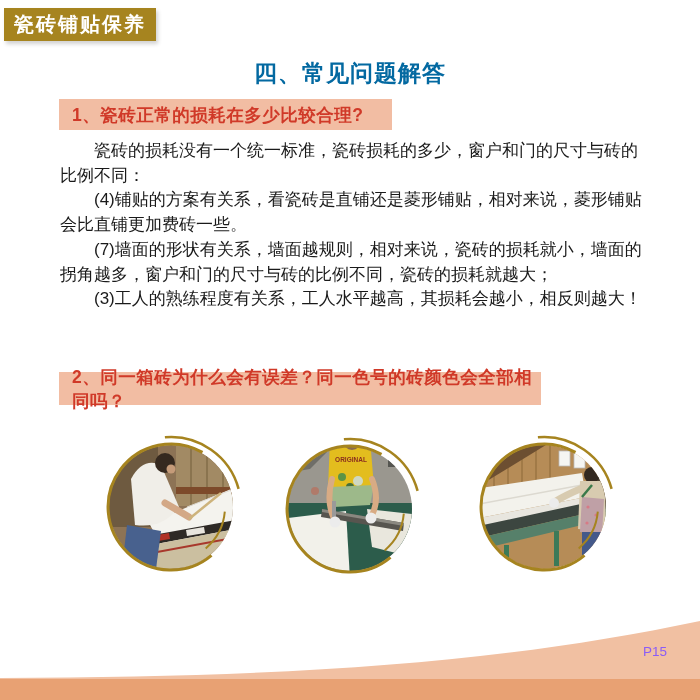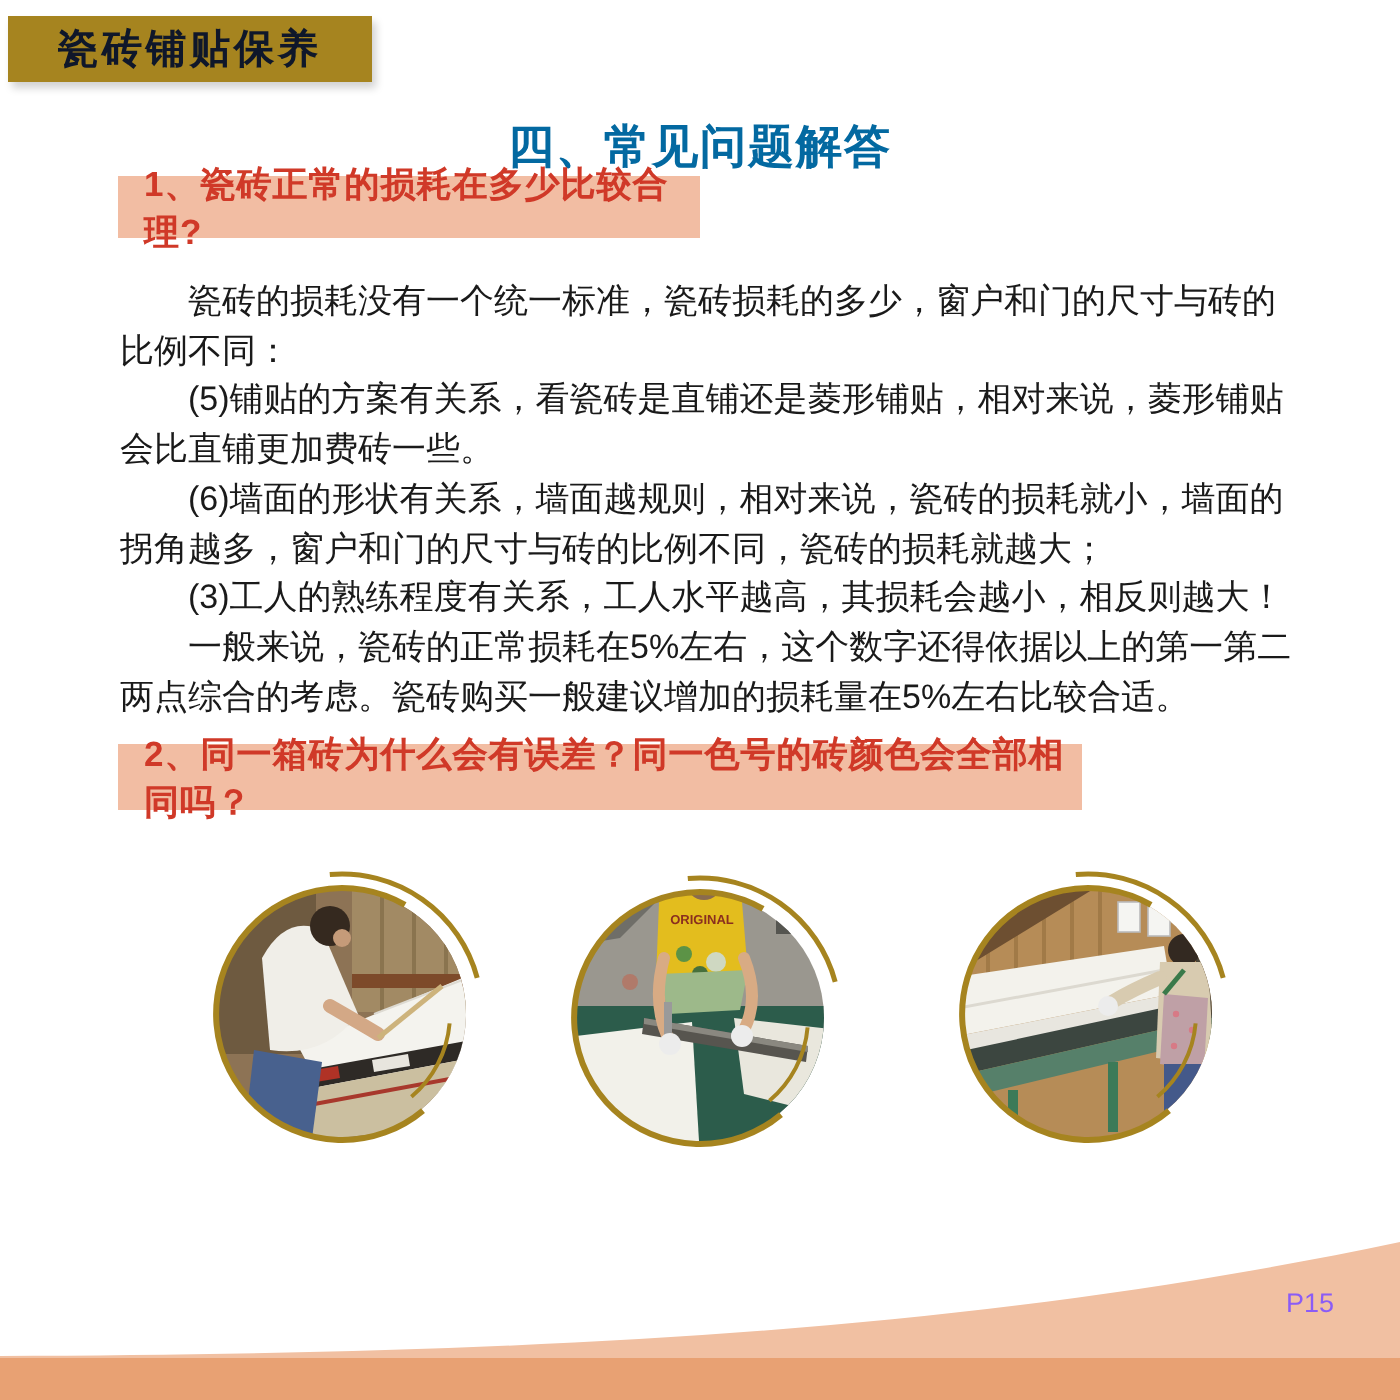--- a/index.html
+++ b/index.html
@@ -7,23 +7,23 @@
   .page {
     position: relative;
     width: 700px; height: 700px;
     margin: 0 auto;
     background: #ffffff;
     overflow: hidden;
     font-family: "Liberation Sans", "DejaVu Sans", sans-serif;
   }
   .badge {
     position: absolute; left: 4px; top: 8px;
-    width: 182px; height: 33px;
+    width: 152px; height: 33px;
     background: #A6841F;
-    color: #0f172a;
+    color: #ffffff;
     font-size: 20px; font-weight: bold;
     display: flex; align-items: center; justify-content: center;
     letter-spacing: 2px;
     box-shadow: 2px 3px 4px rgba(0,0,0,0.18);
   }
   .title {
     position: absolute; left: 0; right: 0; top: 58px;
     text-align: center;
     font-size: 23px; font-weight: bold;
     color: #0369a1;
@@ -32,21 +32,21 @@
   .qbox {
     position: absolute; left: 59px;
     background: #F2BDA3;
     color: #D03928;
     font-weight: bold;
     font-size: 17.5px;
     display: flex; align-items: center;
     padding-left: 13px;
     letter-spacing: 0.5px;
   }
-  .q1 { top: 88px;  width: 291px; height: 31px; }
+  .q1 { top: 99px;  width: 333px; height: 31px; }
   .q2 { top: 372px; width: 482px; height: 33px; }
   .answer {
     position: absolute; left: 60px; top: 139px;
     width: 588px;
     font-size: 17px; line-height: 24.7px;
     color: #1a1a1a;
   }
   .answer p { text-indent: 2em; }
   .photo { position: absolute; width: 160px; height: 160px; }
   .ph1 { left: 91px;  top: 427px; }
@@ -77,24 +77,23 @@
   </div>
 
   <div class="title">四、常见问题解答</div>
 
   <div class="qbox q1">
     <span>1、瓷砖正常的损耗在多少比较合理?</span>
   </div>
 
   <div class="answer">
     <p>瓷砖的损耗没有一个统一标准，瓷砖损耗的多少，窗户和门的尺寸与砖的比例不同：</p>
-    <p>(5)铺贴的方案有关系，看瓷砖是直铺还是菱形铺贴，相对来说，菱形铺贴会比直铺更加费砖一些。</p>
-    <p>(6)墙面的形状有关系，墙面越规则，相对来说，瓷砖的损耗就小，墙面的拐角越多，窗户和门的尺寸与砖的比例不同，瓷砖的损耗就越大；</p>
+    <p>(4)铺贴的方案有关系，看瓷砖是直铺还是菱形铺贴，相对来说，菱形铺贴会比直铺更加费砖一些。</p>
+    <p>(7)墙面的形状有关系，墙面越规则，相对来说，瓷砖的损耗就小，墙面的拐角越多，窗户和门的尺寸与砖的比例不同，瓷砖的损耗就越大；</p>
     <p>(3)工人的熟练程度有关系，工人水平越高，其损耗会越小，相反则越大！</p>
-    <p>一般来说，瓷砖的正常损耗在5%左右，这个数字还得依据以上的第一第二两点综合的考虑。瓷砖购买一般建议增加的损耗量在5%左右比较合适。</p>
   </div>
 
   <div class="qbox q2">
     <span>2、同一箱砖为什么会有误差？同一色号的砖颜色会全部相同吗？</span>
   </div>
 
   <svg class="photo ph1" viewBox="0 0 160 160">
     <defs>
         <clipPath id="c1">
           <circle cx="80" cy="80" r="62"></circle>

